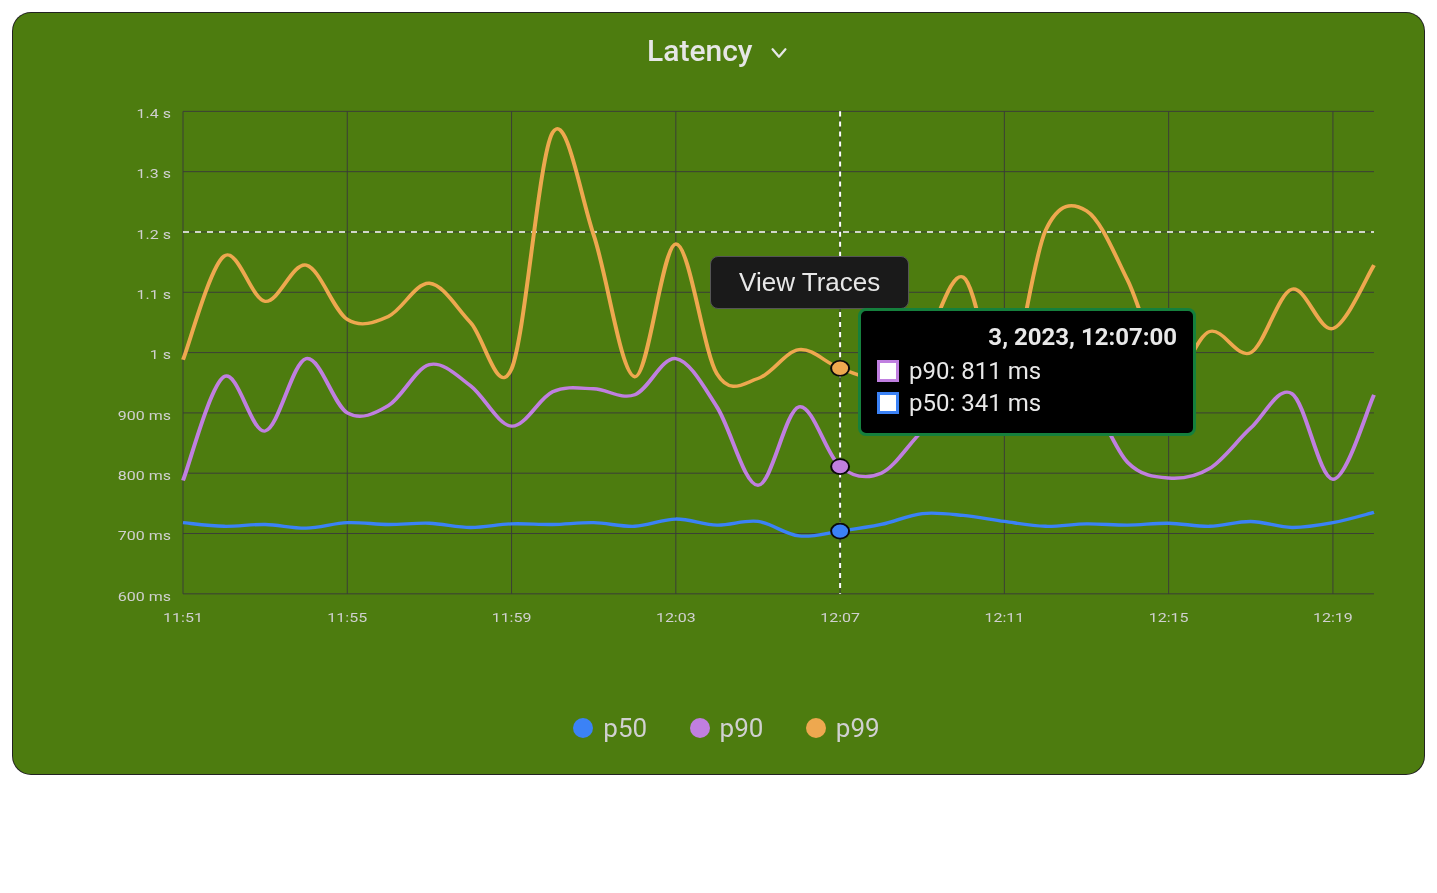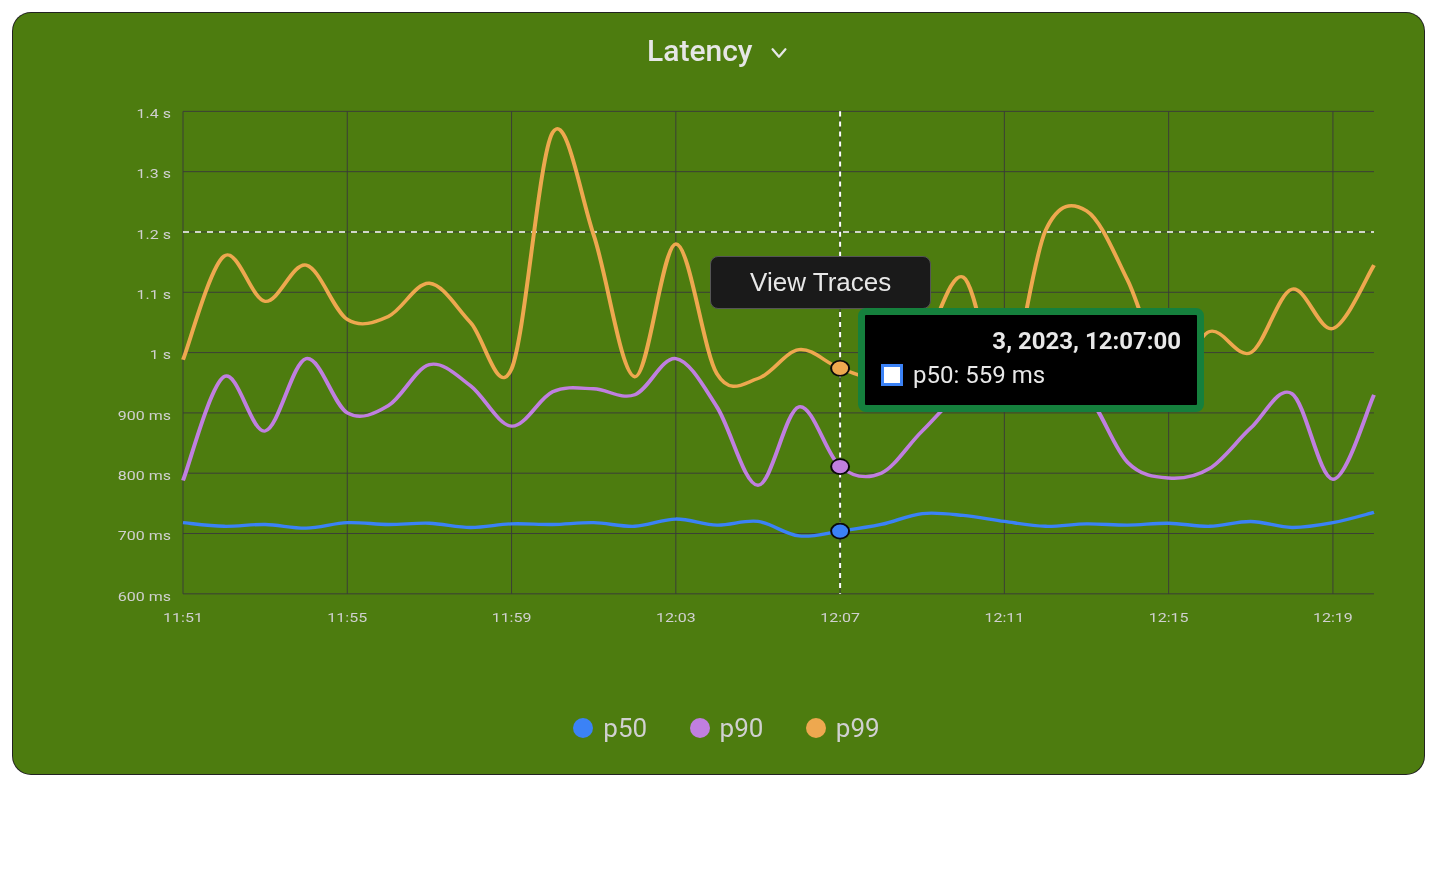--- a/index.html
+++ b/index.html
@@ -9,25 +9,25 @@
   .title .chev svg{vertical-align:middle;}
   .plot{position:absolute;left:60px;top:90px;right:40px;bottom:130px;}
   svg.chart{width:100%;height:100%;display:block;}
   .grid line{stroke:#3a3a3a;stroke-width:1;}
   .baseline{stroke:#ffffff;stroke-width:2;stroke-dasharray:6 6;}
   .cursorline{stroke:#ffffff;stroke-width:2;stroke-dasharray:6 6;}
   .series{fill:none;stroke-width:4;}
   .legend{position:absolute;bottom:30px;left:0;right:0;text-align:center;color:#d0d0d0;font-size:26px;padding-left:16px;}
   .legend .item{display:inline-flex;align-items:center;margin:0 18px;cursor:pointer;}
   .legend .dot{width:20px;height:20px;border-radius:50%;display:inline-block;margin-right:10px;}
-  .tooltip{position:absolute;background:#000;border:7px solid #15803d;border-radius:8px;padding:12px 16px;color:#e8e8e8;font-size:24px;min-width:300px;pointer-events:none;}
+  .tooltip{position:absolute;background:#000;border:3px solid #15803d;border-radius:8px;padding:12px 16px;color:#e8e8e8;font-size:24px;min-width:300px;pointer-events:none;}
   .tooltip .ts{font-weight:700;white-space:nowrap;margin-bottom:6px;text-align:right;}
   .tooltip .row{display:flex;align-items:center;margin:4px 0;}
   .tooltip .sw{width:22px;height:22px;display:inline-block;margin-right:10px;box-sizing:border-box;background:#fff;}
-  .viewtraces{position:absolute;background:#1a1a1a;border:1px solid #555;border-radius:8px;color:#e8e8e8;font-size:26px;padding:10px 39px;cursor:pointer;}
+  .viewtraces{position:absolute;background:#1a1a1a;border:1px solid #555;border-radius:8px;color:#e8e8e8;font-size:26px;padding:10px 28px;cursor:pointer;}
   .point{stroke:#0a0a0a;stroke-width:2;}
 </style>
 </head>
 <body>
 
 <div class="panel">
 
   <div class="title">
     <span>Latency</span>
     <span class="chev">
@@ -87,22 +87,26 @@
   </div>
 
   <button class="viewtraces" id="viewtraces" style="left: 697.103px; top: 242.675px;">
     <span>View Traces</span>
   </button>
 
   <div class="tooltip" id="tooltip" style="left: 845.103px; top: 294.738px;">
     <div class="ts">3, 2023, 12:07:00</div>
     <div id="tt-rows">
         <div class="row">
+          <span class="sw" style="border: 3px solid rgb(192, 127, 224);"></span>
+          <span>p90: 811 ms</span>
+        </div>
+        <div class="row">
           <span class="sw" style="border: 3px solid rgb(59, 130, 246);"></span>
-          <span>p50: 559 ms</span>
+          <span>p50: 341 ms</span>
         </div>
       </div>
   </div>
 
   <div class="legend">
     <span class="item">
       <span class="dot" id="lg0" style="background: rgb(59, 130, 246);"></span>
       <span>p50</span>
     </span>
     <span class="item">

